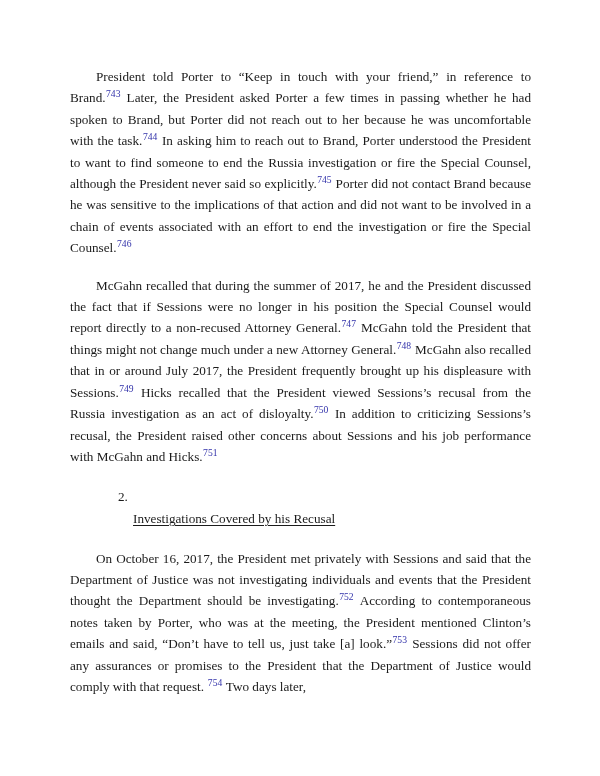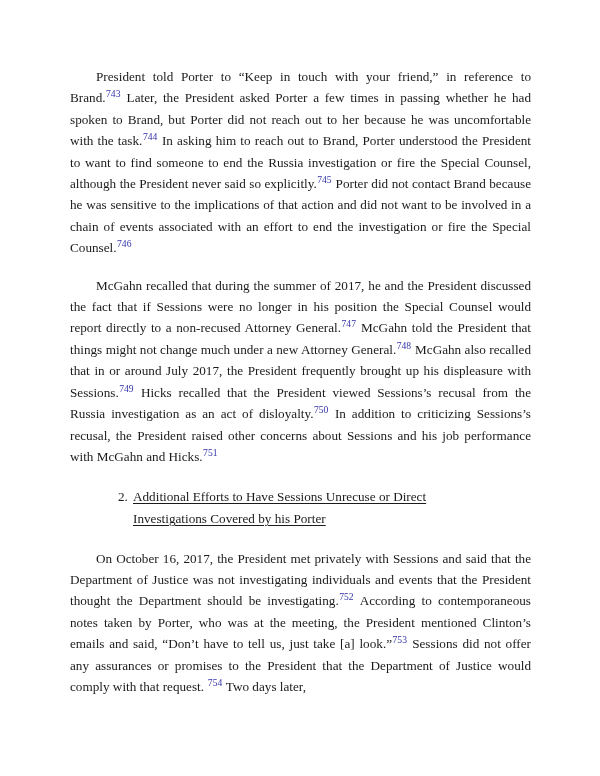--- a/index.html
+++ b/index.html
@@ -79,21 +79,20 @@
 </head>
 <body>
 
 <div id="page">
   <div id="text-column">
       <p class="body-para"><span>President told Porter to “Keep in touch with your friend,” in reference to Brand.</span><sup class="fn">743</sup><span> Later, the President asked Porter a few times in passing whether he had spoken to Brand, but Porter did not reach out to her because he was uncomfortable with the task.</span><sup class="fn">744</sup><span> In asking him to reach out to Brand, Porter understood the President to want to find someone to end the Russia investigation or fire the Special Counsel, although the President never said so explicitly.</span><sup class="fn">745</sup><span> Porter did not contact Brand because he was sensitive to the implications of that action and did not want to be involved in a chain of events associated with an effort to end the investigation or fire the Special Counsel.</span><sup class="fn">746</sup></p>
       <p class="body-para"><span>McGahn recalled that during the summer of 2017, he and the President discussed the fact that if Sessions were no longer in his position the Special Counsel would report directly to a non-recused Attorney General.</span><sup class="fn">747</sup><span> McGahn told the President that things might not change much under a new Attorney General.</span><sup class="fn">748</sup><span> McGahn also recalled that in or around July 2017, the President frequently brought up his displeasure with Sessions.</span><sup class="fn">749</sup><span> Hicks recalled that the President viewed Sessions’s recusal from the Russia investigation as an act of disloyalty.</span><sup class="fn">750</sup><span> In addition to criticizing Sessions’s recusal, the President raised other concerns about Sessions and his job performance with McGahn and Hicks.</span><sup class="fn">751</sup></p>
       <div class="heading-block">
         <div class="heading-row">
           <span class="heading-num">2.</span>
-          <span class="heading-text">Additional Efforts to Have Sessions Unrecuse or Direct</span>
         </div>
         <div class="heading-row heading-line2">
-          <span class="heading-text">Investigations Covered by his Porter</span>
+          <span class="heading-text">Investigations Covered by his Recusal</span>
         </div>
       </div>
       <p class="body-para"><span>On October 16, 2017, the President met privately with Sessions and said that the Department of Justice was not investigating individuals and events that the President thought the Department should be investigating.</span><sup class="fn">752</sup><span> According to contemporaneous notes taken by Porter, who was at the meeting, the President mentioned Clinton’s emails and said, “Don’t have to tell us, just take [a] look.”</span><sup class="fn">753</sup><span> Sessions did not offer any assurances or promises to the President that the Department of Justice would comply with that request. </span><sup class="fn">754</sup><span> Two days later,</span></p>
     </div>
 </div>
 
 </body></html>

